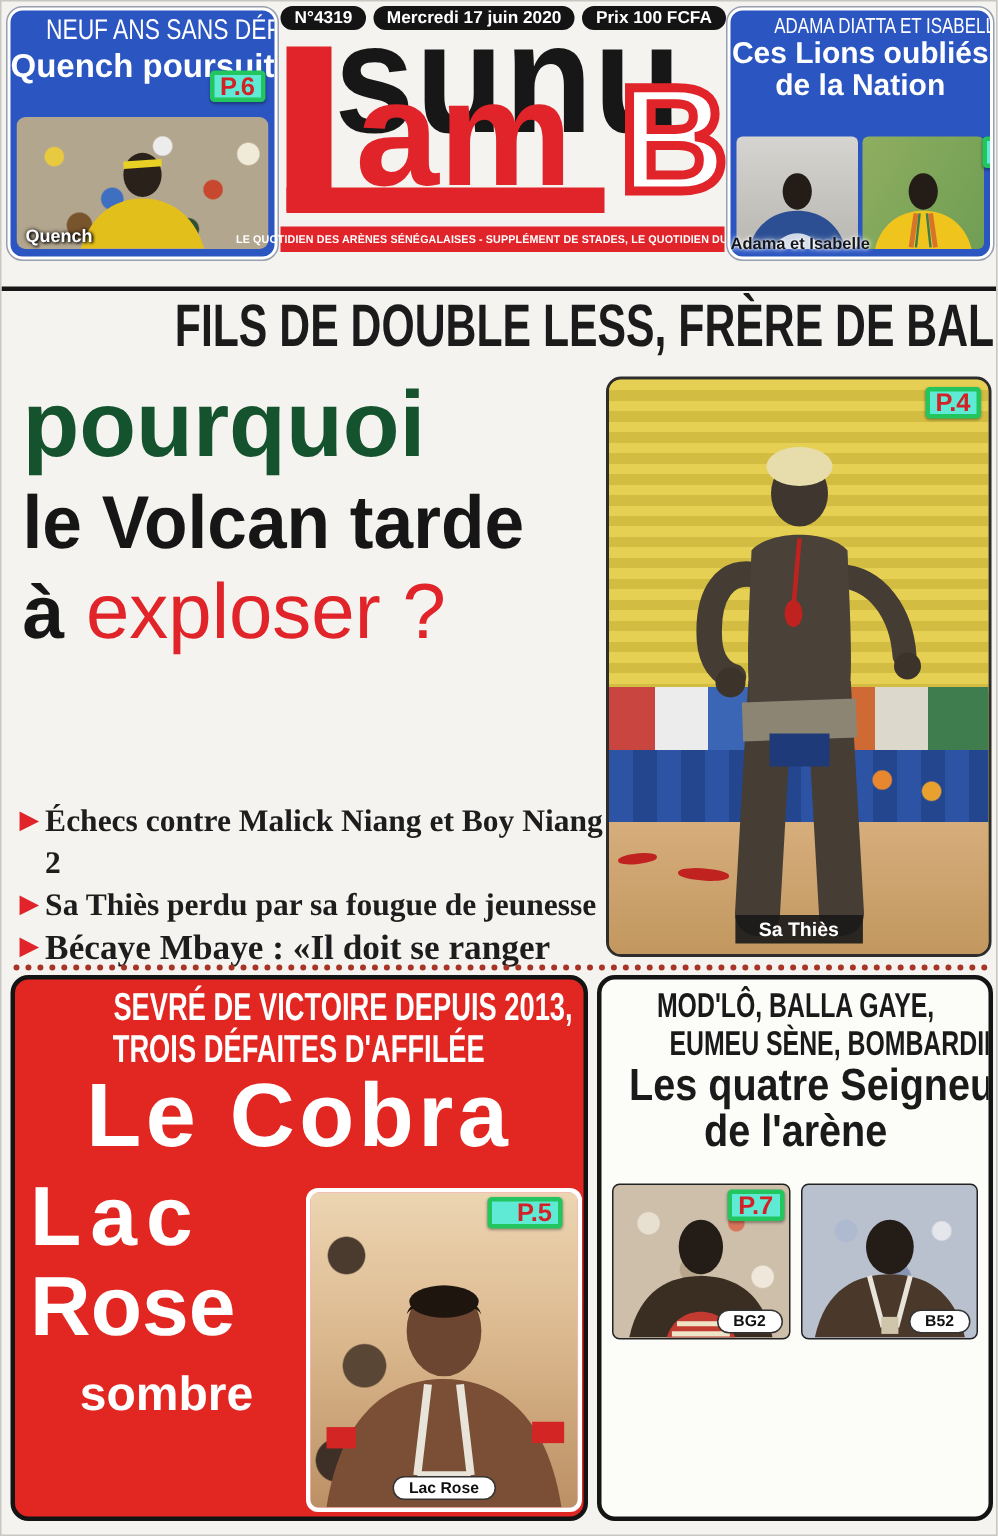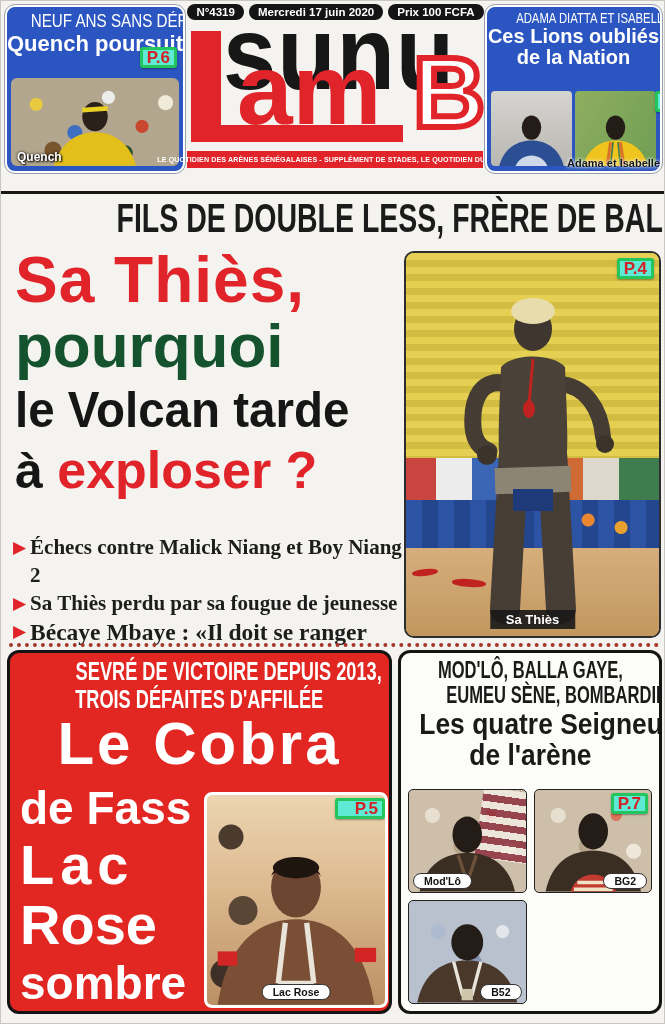--- a/index.html
+++ b/index.html
@@ -31,21 +31,21 @@
   .tl-head{font-size:22px;font-weight:700;line-height:23px;position:relative;}
   .tl-photo{position:absolute;left:4px;right:4px;bottom:5px;height:88px;border-radius:6px;overflow:hidden;}
   .tl-cap{position:absolute;left:6px;bottom:2px;color:#fff;font-weight:700;font-size:12px;
           text-shadow:0 0 3px #000,1px 1px 2px #000;z-index:4;}
   
   .tr{left:484px;top:4px;width:177px;height:168px;}
   .tr-kicker{margin-top:3px;font-size:14.5px;font-weight:400;}
   .tr-head{font-size:20px;font-weight:700;line-height:21px;}
   .tr-photos{position:absolute;left:4px;right:4px;top:84px;bottom:5px;display:flex;gap:3px;}
   .tr-photo{flex:1;border-radius:4px;overflow:hidden;position:relative;}
-  .tr-cap{position:absolute;left:0;right:0;bottom:2px;text-align:right;font-size:11px;font-weight:700;
+  .tr-cap{position:absolute;left:0;right:0;bottom:2px;text-align:left;font-size:11px;font-weight:700;
           color:#14161e;text-shadow:0 0 2px #fff,0 0 4px #fff;z-index:4;}
   
   .crowd-warm{background:
     radial-gradient(circle at 15% 30%,#e8c93f 0 6px,transparent 7px),
     radial-gradient(circle at 38% 62%,#3f6fc0 0 7px,transparent 8px),
     radial-gradient(circle at 58% 22%,#ececec 0 6px,transparent 7px),
     radial-gradient(circle at 78% 55%,#c8472f 0 6px,transparent 7px),
     radial-gradient(circle at 92% 28%,#f0ead8 0 7px,transparent 8px),
     radial-gradient(circle at 25% 82%,#79552e 0 8px,transparent 9px),
     radial-gradient(circle at 68% 85%,#2f4f33 0 7px,transparent 8px),
@@ -66,21 +66,21 @@
   .bust{position:absolute;left:0;bottom:0;width:100%;height:78%;}
   
   .main-kicker{position:absolute;left:0;top:196px;width:665px;text-align:center;color:#1b1b1b;}
   .main-kicker .cond{font-size:38px;font-weight:700;transform:scale(.75,1.05);}
   .headline{position:absolute;left:14px;top:248px;width:392px;}
   .h1r{font-size:64px;font-weight:700;color:#e0242a;letter-spacing:1px;line-height:62px;}
   .h1b{font-size:62px;font-weight:700;color:#14532d;letter-spacing:0;line-height:70px;}
   .h2b{font-size:50px;font-weight:700;color:#161616;line-height:58px;transform:scaleX(.95);transform-origin:left;white-space:nowrap;}
   .h3{line-height:62px;white-space:nowrap;}
   .h3 .blk{font-size:50px;font-weight:700;color:#161616;}
-  .h3 .red{font-size:52px;font-weight:700;color:#e0242a;margin-left:10px;text-align:right;}
+  .h3 .red{font-size:52px;font-weight:400;color:#e0242a;margin-left:10px;text-align:right;}
   .bullets{position:absolute;left:12px;top:532px;width:392px;}
   .bullet{display:flex;align-items:flex-start;font-family:"Liberation Serif",serif;font-weight:700;
           color:#1d1d1d;font-size:21px;line-height:28px;}
   .bullet .tri{color:#e0242a;font-size:17px;line-height:28px;margin-right:4px;font-family:"DejaVu Sans",sans-serif;}
   .bullet.big{font-size:23.5px;line-height:31px;}
   .main-photo{position:absolute;left:403px;top:250px;width:257px;height:387px;border:2px solid #2d2d2d;
               border-radius:10px;overflow:hidden;box-sizing:border-box;background:#d9c453;}
   .stands{position:absolute;left:0;top:0;right:0;height:208px;
           background:repeating-linear-gradient(180deg,#e6d054 0 7px,#d2bc41 7px 14px);}
   .banners{position:absolute;left:0;top:205px;right:0;height:44px;background:
@@ -99,21 +99,21 @@
   
   .bl{position:absolute;left:6px;top:649px;width:385px;height:364px;background:#e22621;border:3px solid #141414;
       border-radius:12px;box-sizing:border-box;overflow:hidden;color:#fff;text-align:center;}
   .bl-kicker{font-size:26px;line-height:28px;font-weight:700;}
   .bl-kicker .cond{transform:scaleX(.7);}
   .bl-cobra{font-size:60px;font-weight:700;letter-spacing:3px;line-height:60px;margin-top:1px;}
   .bl-lines{position:absolute;left:10px;top:128px;width:182px;text-align:left;font-weight:700;}
   .bl-l1{font-size:46px;line-height:54px;}
   .bl-l2{font-size:56px;line-height:60px;letter-spacing:6px;}
   .bl-l3{font-size:56px;line-height:60px;}
-  .bl-l4{font-size:46px;line-height:56px;}
+  .bl-l4{font-size:32px;line-height:56px;text-align:center;}
   .bl-photo{position:absolute;left:194px;top:139px;width:184px;height:216px;border:3px solid #fff;
             border-radius:8px;overflow:hidden;box-sizing:border-box;
             background:linear-gradient(180deg,#ecd5b2 0%,#dcb98f 45%,#bb9064 100%);}
   .bl-crowd{position:absolute;left:0;top:0;width:60px;bottom:0;background:
             radial-gradient(circle at 40% 20%,#4b3b2e 0 12px,transparent 13px),
             radial-gradient(circle at 60% 55%,#5a4635 0 14px,transparent 15px),
             radial-gradient(circle at 30% 85%,#3e3026 0 14px,transparent 15px),transparent;}
   
   .br{position:absolute;left:397px;top:649px;width:264px;height:364px;background:#fcfcf9;border:3px solid #141414;
       border-radius:12px;box-sizing:border-box;overflow:hidden;color:#1a1a1a;text-align:center;}
@@ -188,21 +188,20 @@
     </div>
     <span class="tr-cap">Adama et Isabelle</span>
     <span class="pbadge" style="left:168px;top:84px;">P.</span>
   </div>
 
   <div class="hdr-rule"></div>
 
   <div class="main-kicker"><span class="cond">FILS DE DOUBLE LESS, FRÈRE DE BALLA GAYE 2</span></div>
 
   <div class="headline">
-    <div class="h1r">Sa Thiès,</div>
     <div class="h1b">pourquoi</div>
     <div class="h2b">le Volcan tarde</div>
     <div class="h3">
       <span class="blk">à</span>
       <span class="red">exploser ?</span>
     </div>
   </div>
 
   <div class="bullets">
     <div class="bullet">
@@ -244,56 +243,46 @@
     <span class="main-cap">Sa Thiès</span>
   </div>
 
   <div class="dotted-sep"></div>
 
   <div class="bl">
     <div class="bl-kicker" style="margin-top:4px;"><span class="cond">SEVRÉ DE VICTOIRE DEPUIS 2013,</span></div>
     <div class="bl-kicker"><span class="cond">TROIS DÉFAITES D'AFFILÉE</span></div>
     <div class="bl-cobra">Le Cobra</div>
     <div class="bl-lines">
-      <div class="bl-l1">de Fass</div>
       <div class="bl-l2">Lac</div>
       <div class="bl-l3">Rose</div>
       <div class="bl-l4">sombre</div>
     </div>
     <div class="bl-photo">
       <div class="bl-crowd"></div>
       <svg class="bust" style="height:88%;" viewBox="0 0 100 90" preserveAspectRatio="xMidYMax meet">
         <path d="M6,90 C12,52 32,42 50,42 C68,42 88,52 94,90 Z" fill="#7a4f36"></path>
         <path d="M44,44 L40,78 M56,44 L60,78 M40,78 L60,78" stroke="#e8e4da" stroke-width="3" fill="none"></path>
         <rect x="83" y="58" width="12" height="8" fill="#d42525"></rect>
         <rect x="6" y="60" width="11" height="8" fill="#d42525"></rect>
         <ellipse cx="50" cy="24" rx="14" ry="17" fill="#6d4632"></ellipse>
         <path d="M36,18 C38,8 62,8 64,18 C62,12 38,12 36,18 Z" fill="#1f150f"></path>
         <ellipse cx="50" cy="13" rx="13" ry="6" fill="#1f150f"></ellipse>
       </svg>
-      <span class="pbadge" style="right:0;top:3px;padding-left:17px;">P.5</span>
+      <span class="pbadge" style="right:10px;top:3px;padding-left:17px;">P.5</span>
       <span class="caption-pill" style="left:50%;transform:translateX(-50%);bottom:5px;">Lac Rose</span>
     </div>
   </div>
 
   <div class="br">
     <div class="br-kicker" style="margin-top:5px;"><span class="cond">MOD'LÔ, BALLA GAYE,</span></div>
     <div class="br-kicker"><span class="cond">EUMEU SÈNE, BOMBARDIER</span></div>
     <div class="br-head"><span class="cond">Les quatre Seigneurs</span></div>
     <div class="br-head"><span class="cond">de l'arène</span></div>
     <div class="br-grid">
-      <div class="cell crowd-light">
-        <div class="flag"></div>
-        <svg class="bust" viewBox="0 0 100 70" preserveAspectRatio="xMidYMax meet">
-          <path d="M8,70 C14,44 32,36 50,36 C68,36 86,44 92,70 Z" fill="#3a2d22"></path>
-          <path d="M42,38 L50,62 L58,38" stroke="#6b5138" stroke-width="3" fill="none"></path>
-          <ellipse cx="50" cy="20" rx="13" ry="16" fill="#241c16"></ellipse>
-        </svg>
-        <span class="caption-pill" style="left:4px;bottom:3px;">Mod'Lô</span>
-      </div>
       <div class="cell crowd-light">
         <svg class="bust" viewBox="0 0 100 70" preserveAspectRatio="xMidYMax meet">
           <path d="M8,70 C14,42 32,34 50,34 C68,34 86,42 92,70 Z" fill="#3a2d22"></path>
           <path d="M30,70 C36,50 64,50 70,70 Z" fill="#c23a30"></path>
           <path d="M36,62 L64,62 M33,68 L67,68" stroke="#efe3c8" stroke-width="3"></path>
           <ellipse cx="50" cy="17" rx="13" ry="16" fill="#241c16"></ellipse>
         </svg>
         <span class="pbadge" style="right:3px;top:3px;">P.7</span>
         <span class="caption-pill" style="right:4px;bottom:3px;">BG2</span>
       </div>

